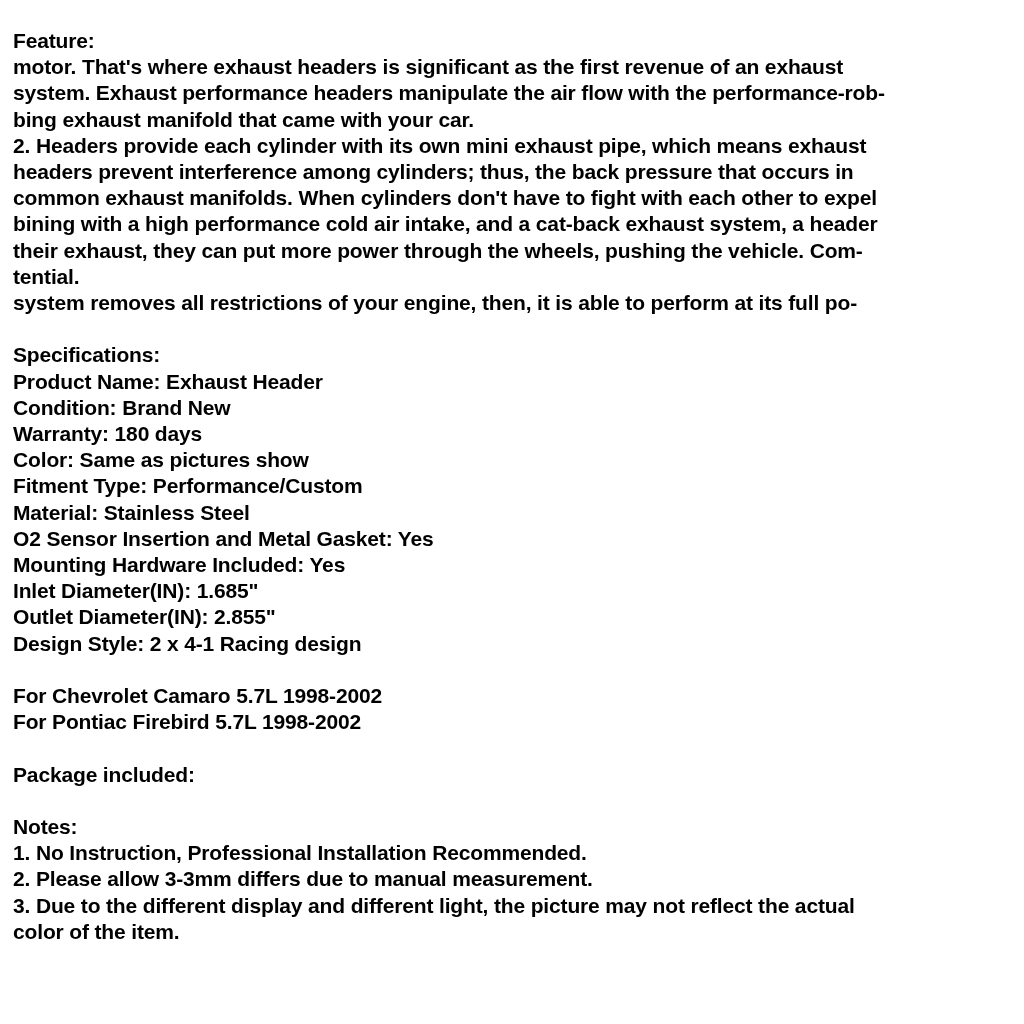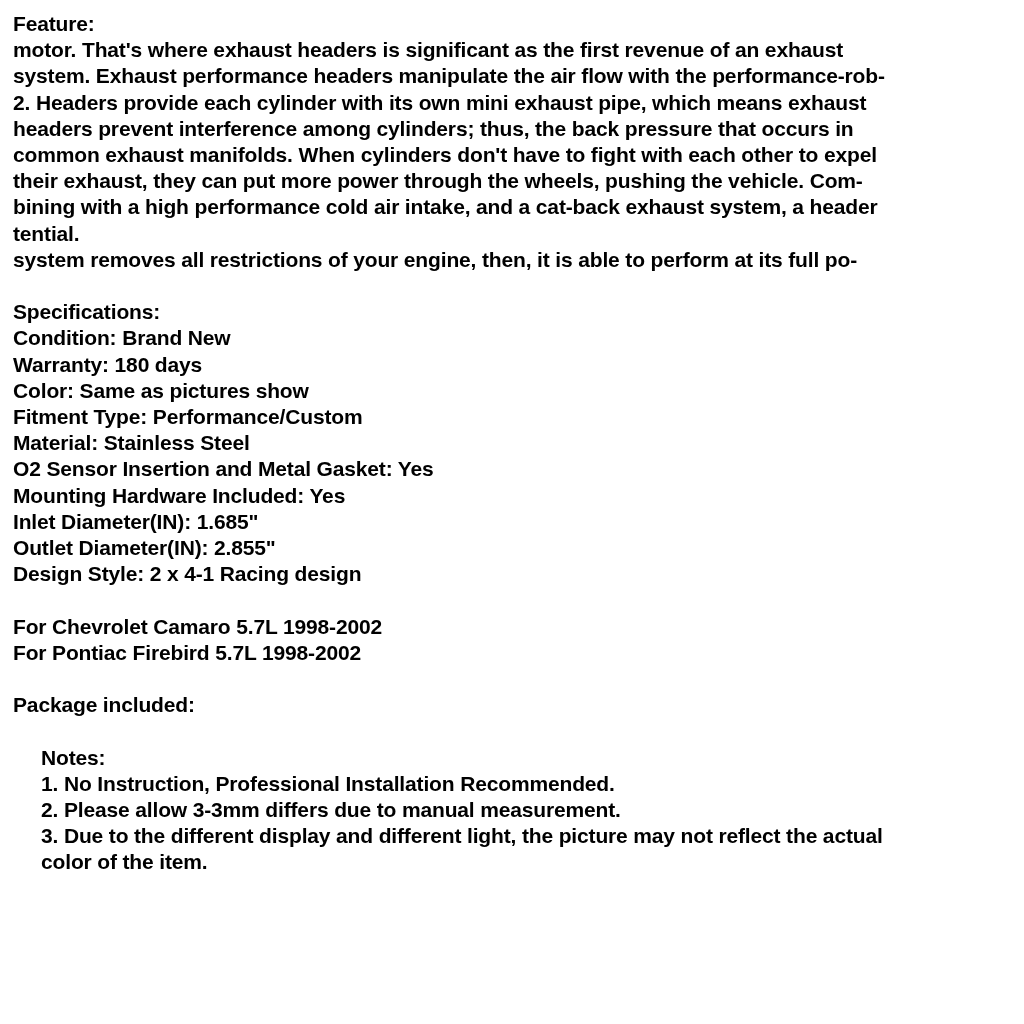--- a/index.html
+++ b/index.html
@@ -9,59 +9,60 @@
   }
   body {
     width: 1024px;
     height: 1024px;
     overflow: hidden;
   }
   .doc {
     box-sizing: border-box;
     width: 1024px;
     height: 1024px;
-    padding: 11px 8px 0 13px;
+    padding: 28px 8px 0 13px;
     font-family: "Liberation Sans", "DejaVu Sans", sans-serif;
     font-weight: bold;
     font-size: 21px;
     line-height: 26.2px;
     letter-spacing: -0.15px;
     color: #000000;
   }
   .doc section {
     margin: 0 0 26.2px 0;
     padding: 0;
   }
   .doc section:last-child {
     margin-bottom: 0;
-    margin-left: 28px;
   }
   .line {
     white-space: nowrap;
   }
 </style>
 </head>
 <body>
 
 <main class="doc">
   <div id="sections-root">
       <section>
         <div class="line">Feature:</div>
         <div class="line">motor. That's where exhaust headers is significant as the first revenue of an exhaust</div>
         <div class="line">system. Exhaust performance headers manipulate the air flow with the performance-rob-</div>
+        <div class="line">bing exhaust manifold that came with your car.</div>
         <div class="line">2. Headers provide each cylinder with its own mini exhaust pipe, which means exhaust</div>
         <div class="line">headers prevent interference among cylinders; thus, the back pressure that occurs in</div>
         <div class="line">common exhaust manifolds. When cylinders don't have to fight with each other to expel</div>
+        <div class="line">bining with a high performance cold air intake, and a cat-back exhaust system, a header</div>
         <div class="line">their exhaust, they can put more power through the wheels, pushing the vehicle. Com-</div>
-        <div class="line">bining with a high performance cold air intake, and a cat-back exhaust system, a header</div>
         <div class="line">tential.</div>
         <div class="line">system removes all restrictions of your engine, then, it is able to perform at its full po-</div>
       </section>
       <section>
         <div class="line">Specifications:</div>
+        <div class="line">Product Name: Exhaust Header</div>
         <div class="line">Condition: Brand New</div>
         <div class="line">Warranty: 180 days</div>
         <div class="line">Color: Same as pictures show</div>
         <div class="line">Fitment Type: Performance/Custom</div>
         <div class="line">Material: Stainless Steel</div>
         <div class="line">O2 Sensor Insertion and Metal Gasket: Yes</div>
         <div class="line">Mounting Hardware Included: Yes</div>
         <div class="line">Inlet Diameter(IN): 1.685"</div>
         <div class="line">Outlet Diameter(IN): 2.855"</div>
         <div class="line">Design Style: 2 x 4-1 Racing design</div>

